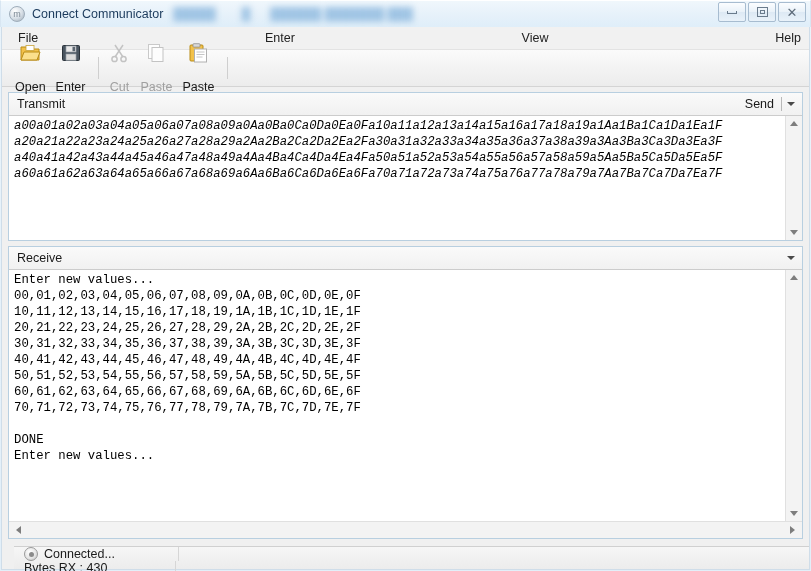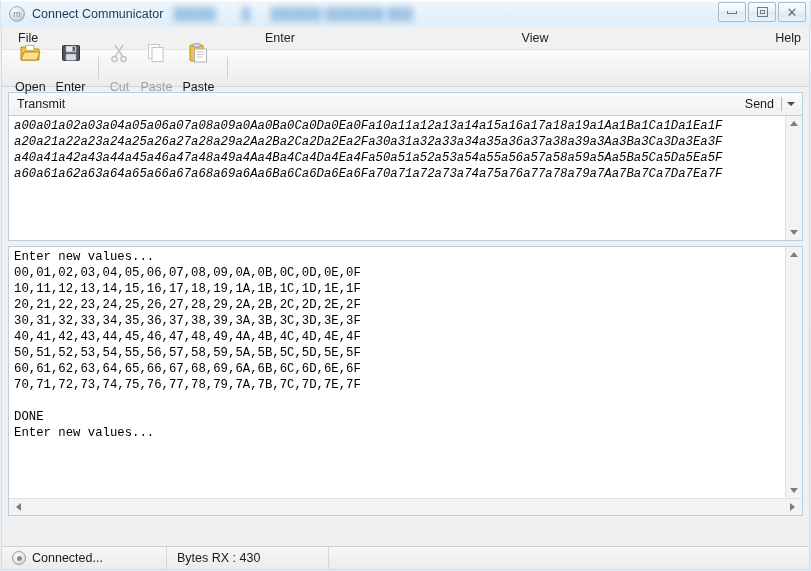--- a/index.html
+++ b/index.html
@@ -222,26 +222,26 @@
     display: flex; align-items: center; justify-content: center;
   }
   .ar-up   { width:0;height:0;border-left:4px solid transparent;border-right:4px solid transparent;border-bottom:5px solid #7d7d7d;}
   .ar-down { width:0;height:0;border-left:4px solid transparent;border-right:4px solid transparent;border-top:5px solid #7d7d7d;}
   .ar-left { width:0;height:0;border-top:4px solid transparent;border-bottom:4px solid transparent;border-right:5px solid #7d7d7d;}
   .ar-right{ width:0;height:0;border-top:4px solid transparent;border-bottom:4px solid transparent;border-left:5px solid #7d7d7d;}
 
   
   .statusbar {
     position: absolute;
-    left: 0; right: 0; bottom: 0;
+    left: 12px; right: 0; bottom: 0;
     height: 22px;
     display: flex;
-    align-items: center;
     background: linear-gradient(to bottom, #f6f6f6 0%, #ececec 100%);
     border-top: 1px solid #d0d0d0;
+    flex-direction: column;
   }
   .status-cell {
     display: flex;
     align-items: center;
     gap: 6px;
     height: 100%;
     padding: 0 10px;
     font-size: 12.5px;
     color: #1a1a1a;
     border-right: 1px solid #d6d6d6;
@@ -386,20 +386,26 @@
               <span class="ar-up"></span>
             </span>
           <span class="sb-arrow">
               <span class="ar-down"></span>
             </span>
         </div>
       </div>
     </div>
 
     <div class="panel">
+      <div class="panel-header">
+        <span class="panel-title">Receive</span>
+        <span class="hdr-caret">
+          <span class="caret-down"></span>
+        </span>
+      </div>
       <div class="text-area" id="receive-body">
         <div class="text-content">Enter new values...
 00,01,02,03,04,05,06,07,08,09,0A,0B,0C,0D,0E,0F
 10,11,12,13,14,15,16,17,18,19,1A,1B,1C,1D,1E,1F
 20,21,22,23,24,25,26,27,28,29,2A,2B,2C,2D,2E,2F
 30,31,32,33,34,35,36,37,38,39,3A,3B,3C,3D,3E,3F
 40,41,42,43,44,45,46,47,48,49,4A,4B,4C,4D,4E,4F
 50,51,52,53,54,55,56,57,58,59,5A,5B,5C,5D,5E,5F
 60,61,62,63,64,65,66,67,68,69,6A,6B,6C,6D,6E,6F
 70,71,72,73,74,75,76,77,78,79,7A,7B,7C,7D,7E,7F

